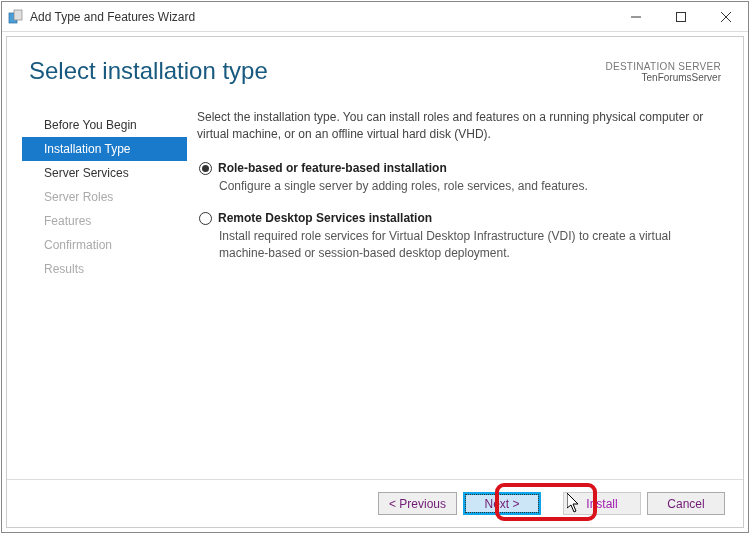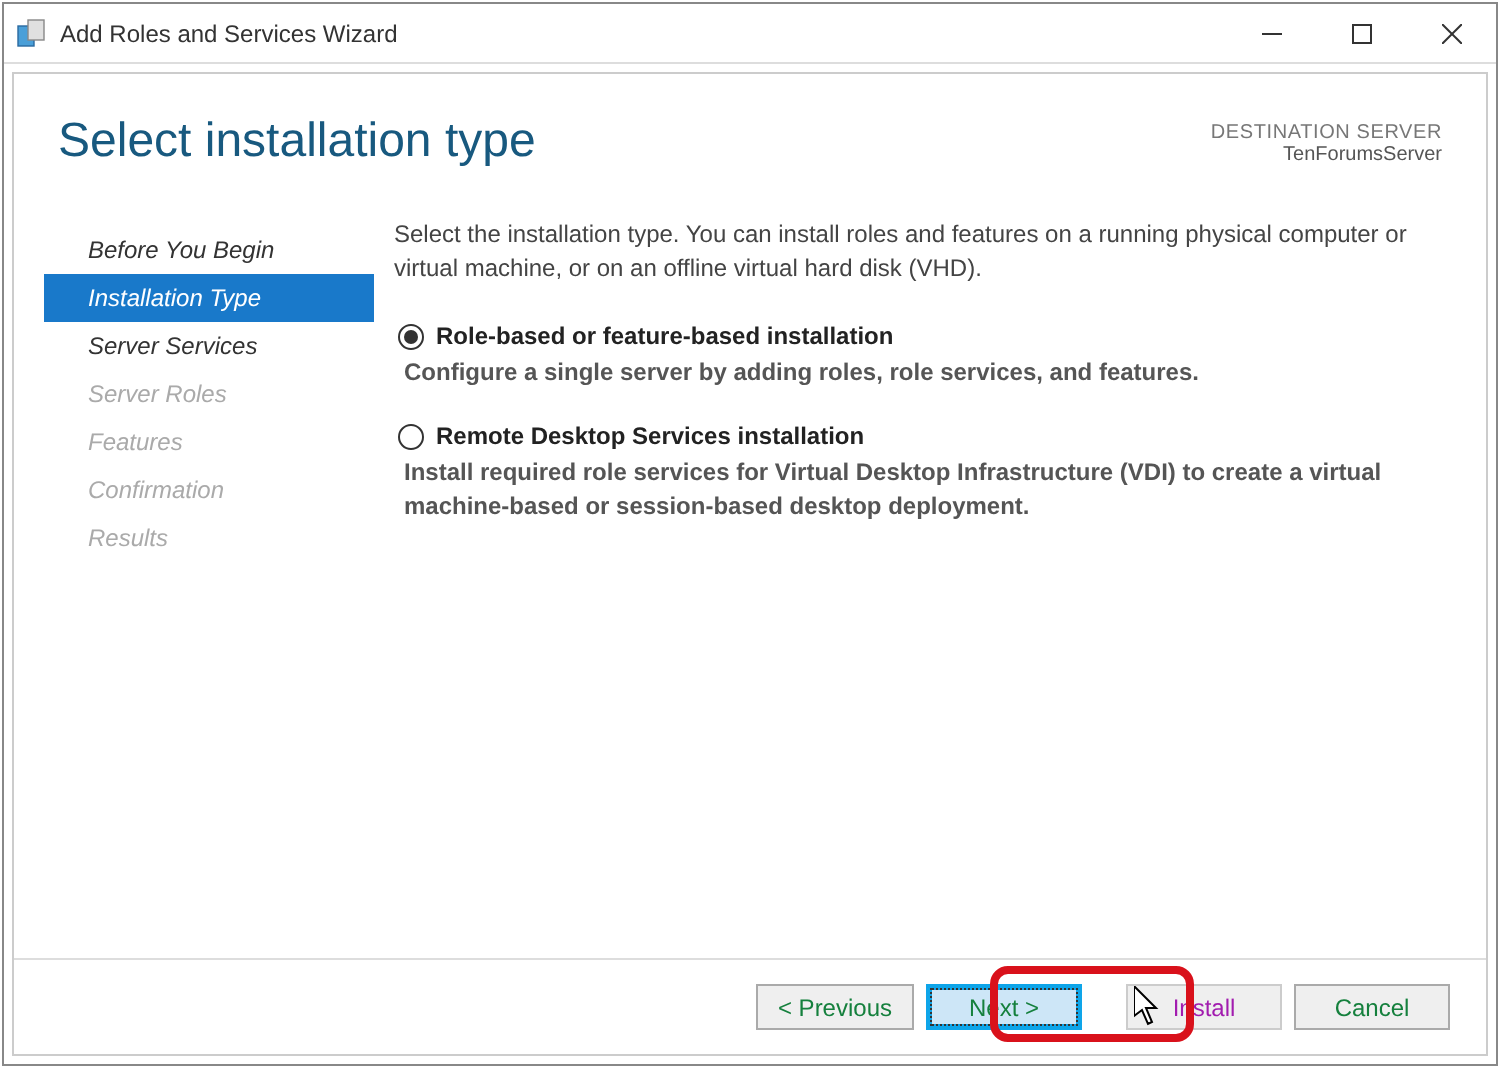--- a/index.html
+++ b/index.html
@@ -83,21 +83,20 @@
     }
     .sidebar {
       width: 180px;
       padding: 10px 0 0 15px;
       font-size: 12px;
     }
     .step {
       padding: 5px 10px 5px 22px;
       color: #aaa;
       cursor: default;
-      font-style: italic;
     }
     .step.enabled { color: #333; }
     .step.active {
       background: #1979ca;
       color: #fff;
     }
     .main {
       flex: 1;
       padding: 6px 0 0 10px;
       font-size: 12px;
@@ -123,45 +122,44 @@
       flex-shrink: 0;
     }
     .radio-dot {
       width: 7px;
       height: 7px;
       background: #333;
       border-radius: 50%;
     }
     .radio-label { font-weight: 600; color: #222; }
     .radio-desc {
-      margin-left: 3px;
+      margin-left: 20px;
       color: #555;
       margin-top: 1px;
-      font-weight: bold;
     }
     .footer {
       position: absolute;
       bottom: 0;
       left: 0;
       right: 0;
       height: 48px;
       border-top: 1px solid #ddd;
       display: flex;
       align-items: center;
       justify-content: flex-end;
       padding: 0 18px;
       gap: 6px;
     }
     .btn {
       min-width: 78px;
       height: 23px;
       border: 1px solid #aaa;
       background: #efefef;
       font-size: 12px;
-      color: #15803d;
+      color: #701a75;
       display: inline-flex;
       align-items: center;
       justify-content: center;
       padding: 0 10px;
     }
     .btn.disabled { color: #a21caf; border-color: #ccc; }
     .btn.default {
       border: 3px solid #0ea5e9;
       background: #cde6f7;
       outline: 1px dotted #333;
@@ -186,21 +184,21 @@
 
 <div class="window">
 
   <div class="titlebar">
     <span class="titlebar-icon">
       <svg width="16" height="16" viewBox="0 0 16 16">
         <rect x="1" y="4" width="8" height="10" fill="#4a9fd8" stroke="#2a6aa0" stroke-width="0.7"></rect>
         <rect x="6" y="1" width="8" height="10" fill="#e0e0e0" stroke="#888" stroke-width="0.7"></rect>
       </svg>
     </span>
-    <span class="titlebar-title">Add Roles and Services Wizard</span>
+    <span class="titlebar-title">Add Type and Features Wizard</span>
     <div class="win-controls">
       <div class="win-btn">
         <svg width="10" height="10">
             <line x1="0" y1="5" x2="10" y2="5" stroke="#333" stroke-width="1"></line>
           </svg>
       </div>
       <div class="win-btn">
         <svg width="10" height="10">
             <rect x="0.5" y="0.5" width="9" height="9" fill="none" stroke="#333" stroke-width="1"></rect>
           </svg>

